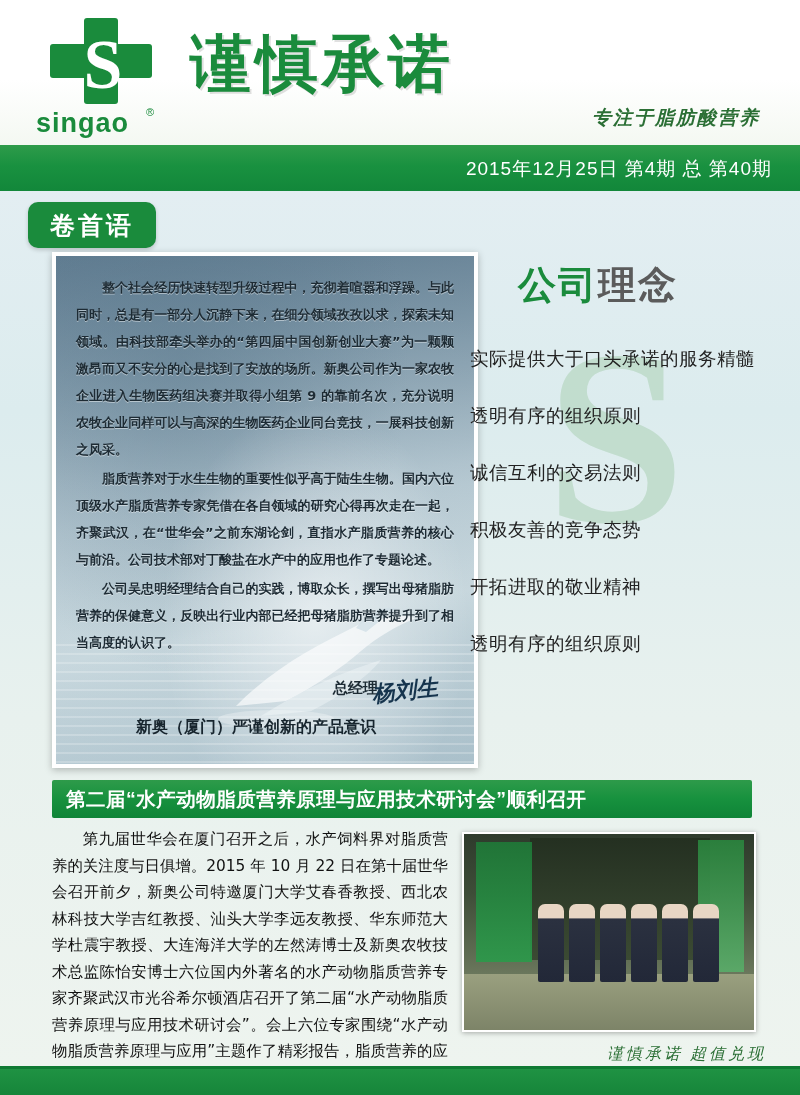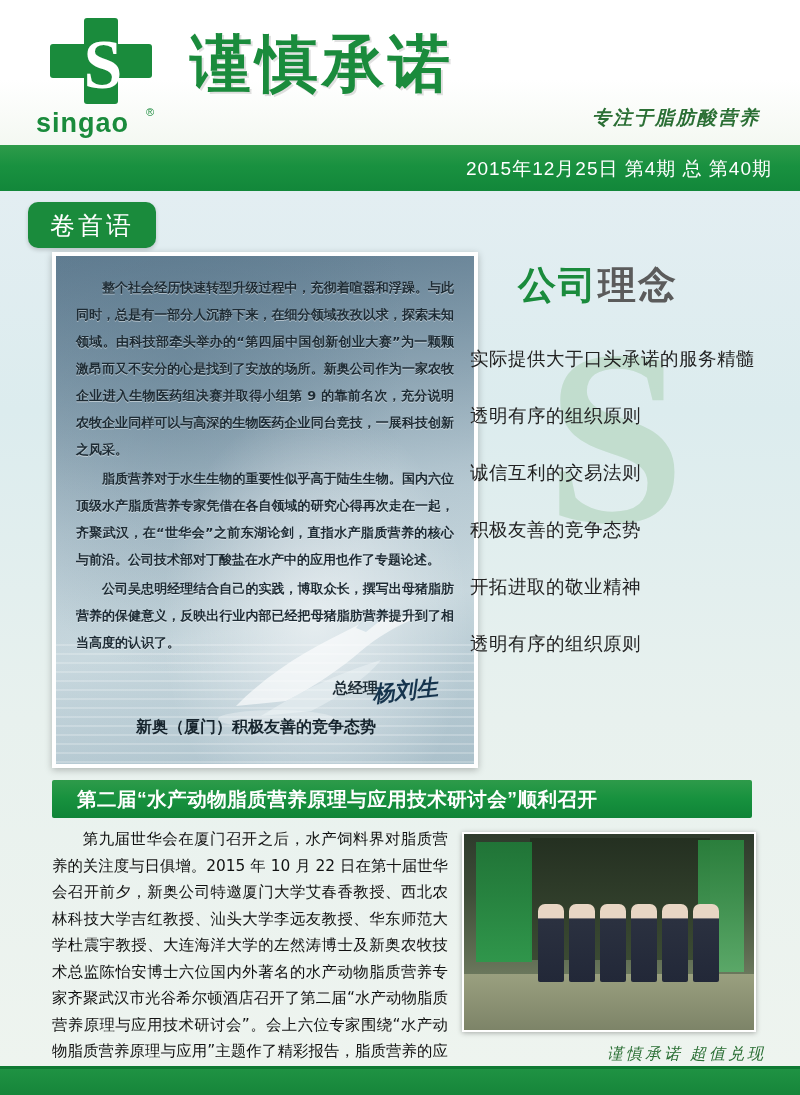--- a/index.html
+++ b/index.html
@@ -77,21 +77,21 @@
   }
 
   
   .pill{
     position:absolute;left:28px;top:202px;
     width:128px;height:46px;border-radius:10px;
     background:#1a8b3c;
     box-shadow:0 2px 4px rgba(0,0,0,0.18);
   }
   .pill span{
-    display:block;color:#ffffff;font-size:25px;font-weight:normal;
+    display:block;color:#ffffff;font-size:25px;font-weight:bold;
     text-align:center;line-height:46px;letter-spacing:3px;
   }
 
   
   .editorial{
     position:absolute;left:52px;top:252px;width:418px;height:508px;
     border:4px solid #ffffff;
     box-shadow:0 2px 7px rgba(0,0,0,0.25);
     background:linear-gradient(170deg,#6f8a9e 0%,#8fa7b6 22%,#b9cbd4 48%,#cfdde2 70%,#9fb6c2 100%);
     overflow:hidden;
@@ -157,21 +157,21 @@
   }
 
   
   .headline-bar{
     position:absolute;left:52px;top:780px;width:700px;height:38px;
     background:linear-gradient(180deg,#2e9b4a 0%,#17913e 50%,#0f8437 100%);
     border-radius:2px;
   }
   .headline-bar span{
     display:block;color:#ffffff;font-size:19.5px;font-weight:bold;
-    line-height:38px;padding-left:25px;letter-spacing:0.5px;
+    line-height:38px;padding-left:14px;letter-spacing:0.5px;
   }
 
   
   .article{
     position:absolute;left:52px;top:826px;width:700px;height:222px;
   }
   .article .atext{
     position:absolute;left:0;top:0;width:396px;
     font-size:15.4px;line-height:26.5px;color:#111111;text-align:justify;
     font-family:"DejaVu Sans","Liberation Sans",sans-serif;
@@ -260,21 +260,21 @@
       <ellipse cx="70" cy="163" rx="58" ry="9" fill="#ffffff" opacity="0.35"></ellipse>
     </svg>
     <div class="ripple"></div>
     <div class="etext">
       <p>整个社会经历快速转型升级过程中，充彻着喧嚣和浮躁。与此同时，总是有一部分人沉静下来，在细分领域孜孜以求，探索未知领域。由科技部牵头举办的“第四届中国创新创业大赛”为一颗颗激昂而又不安分的心是找到了安放的场所。新奥公司作为一家农牧企业进入生物医药组决赛并取得小组第 9 的靠前名次，充分说明农牧企业同样可以与高深的生物医药企业同台竞技，一展科技创新之风采。</p>
       <p>脂质营养对于水生生物的重要性似乎高于陆生生物。国内六位顶级水产脂质营养专家凭借在各自领域的研究心得再次走在一起，齐聚武汉，在“世华会”之前东湖论剑，直指水产脂质营养的核心与前沿。公司技术部对丁酸盐在水产中的应用也作了专题论述。</p>
       <p>公司吴忠明经理结合自己的实践，博取众长，撰写出母猪脂肪营养的保健意义，反映出行业内部已经把母猪脂肪营养提升到了相当高度的认识了。</p>
     </div>
     <div class="sig-title">总经理</div>
     <div class="sig-name">杨刘生</div>
-    <div class="company">新奥（厦门）积极友善的竞争态势</div>
+    <div class="company">新奥（厦门）严谨创新的产品意识</div>
   </div>
 
   <div class="philosophy">
     <div class="watermark">S</div>
     <div class="phil-title">
       <span class="c1">公司</span><span class="c2">理念</span>
     </div>
     <div class="phil-list">
       <div class="phil-item">实际提供大于口头承诺的服务精髓</div>
       <div class="phil-item">透明有序的组织原则</div>

